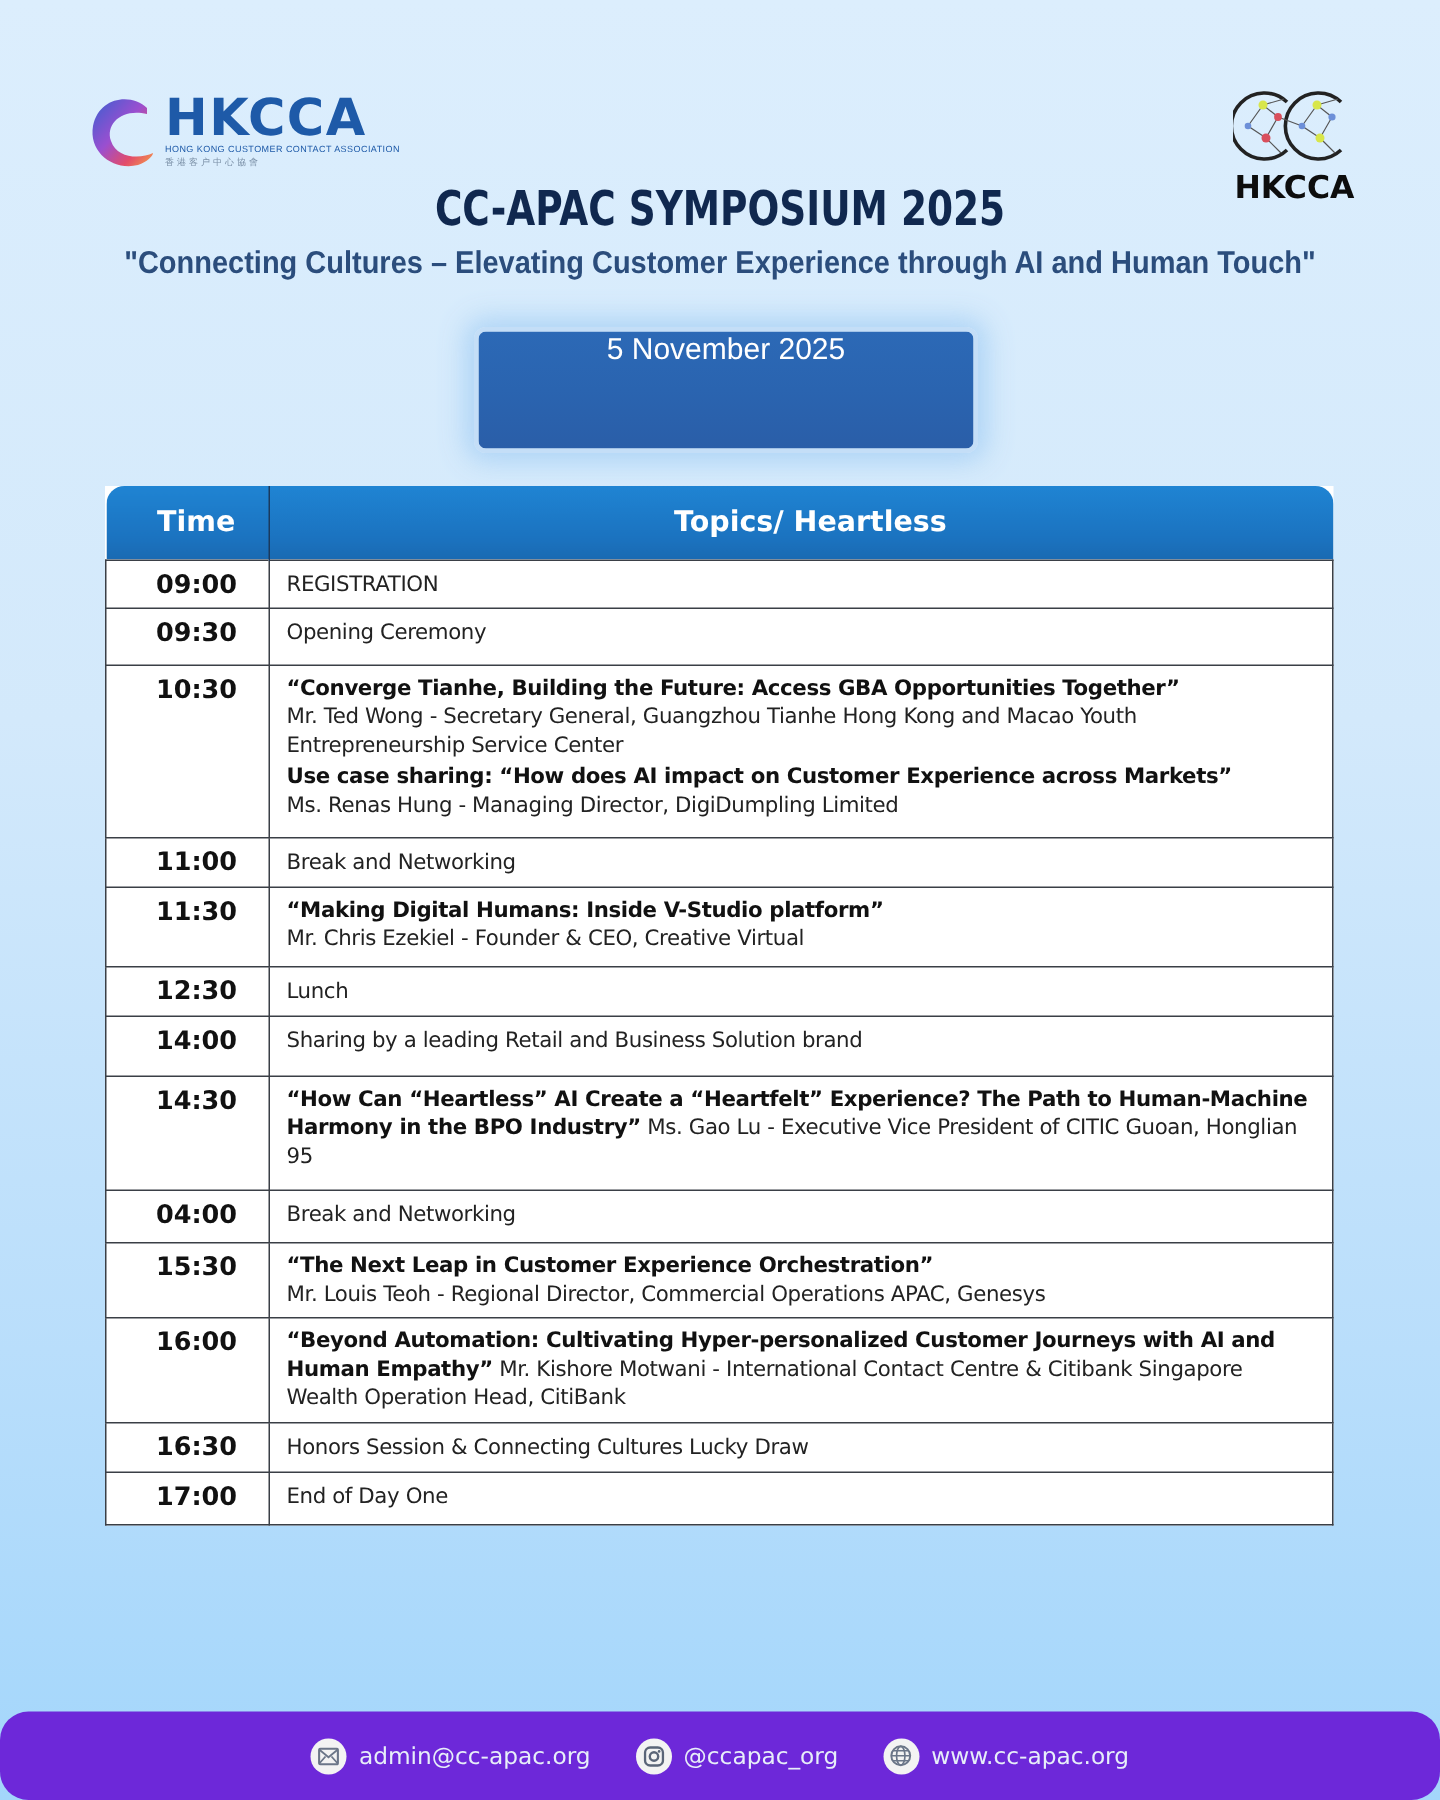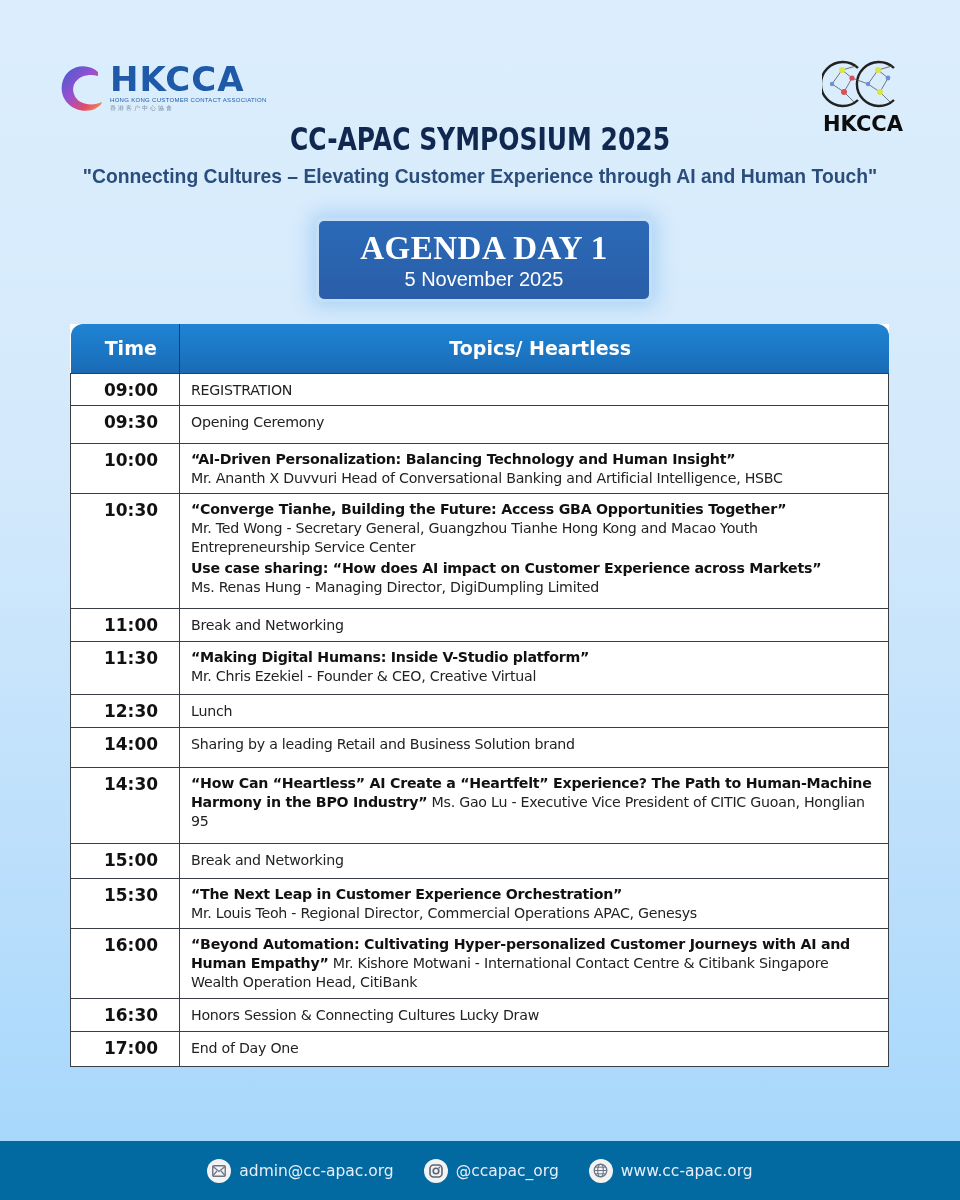--- a/index.html
+++ b/index.html
@@ -70,23 +70,23 @@
   .agenda-table tbody td.topic {
     font-family: "DejaVu Sans", sans-serif; font-size: 14.2px; color: #222; padding: 6px 10px 5px 11px;
     line-height: 19px; letter-spacing: -0.25px;
   }
   .topic .t-bold { font-weight: bold; color: #111; }
   .topic .block + .block { margin-top: 2px; }
   .topic .single { padding-top: 1px; }
 
   
   .footer {
-    position: absolute; left: 0; top: 1141px; width: 960px; height: 59px; background: #0369a1;
+    position: absolute; left: 0; top: 1141px; width: 960px; height: 59px; background: #6d28d9;
     display: flex; align-items: center; justify-content: center; gap: 30px; color: #e7eef9;
-    font-family: "DejaVu Sans", sans-serif; font-size: 15.5px;
+    font-family: "DejaVu Sans", sans-serif; font-size: 15.5px; border-radius: 19px;
   }
   .footer-item { display: flex; align-items: center; gap: 8px; }
   .footer-icon {
     width: 24px; height: 24px; border-radius: 50%; background: #f3f3f3; display: flex;
     align-items: center; justify-content: center; color: #6b7688;
   }
 </style>
 </head>
 <body>
 
@@ -127,21 +127,20 @@
     <circle cx="58" cy="34" r="3" fill="#d8e64a"></circle>
     <circle cx="46" cy="26" r="2.2" fill="#6c8fd8"></circle>
   </svg>
   <div class="apac-word">HKCCA</div>
 </div>
 
 <div class="title">CC-APAC SYMPOSIUM 2025</div>
 <div class="subtitle">"Connecting Cultures – Elevating Customer Experience through AI and Human Touch"</div>
 
 <div class="agenda-badge">
-  <div class="agenda-title">AGENDA DAY 1</div>
   <div class="agenda-date">5 November 2025</div>
 </div>
 
 <table class="agenda-table">
   <thead>
     <tr>
       <th>Time</th>
       <th>Topics/ Heartless</th>
     </tr>
   </thead>
@@ -155,29 +154,20 @@
         </td>
       </tr>
       <tr style="height: 38px;">
         <td class="time">09:30</td>
         <td class="topic">
           <div class="block">
             <div class="single">Opening Ceremony</div>
           </div>
         </td>
       </tr>
-      <tr style="height: 50px;">
-        <td class="time">10:00</td>
-        <td class="topic">
-          <div class="block">
-            <div class="t-bold">“AI-Driven Personalization: Balancing Technology and Human Insight”</div>
-            <div>Mr. Ananth X Duvvuri Head of Conversational Banking and Artificial Intelligence, HSBC</div>
-          </div>
-        </td>
-      </tr>
       <tr style="height: 115px;">
         <td class="time">10:30</td>
         <td class="topic">
           <div class="block">
             <div class="t-bold">“Converge Tianhe, Building the Future: Access GBA Opportunities Together”</div>
             <div>Mr. Ted Wong - Secretary General, Guangzhou Tianhe Hong Kong and Macao Youth Entrepreneurship Service Center</div>
           </div>
           <div class="block">
             <div class="t-bold">Use case sharing: “How does AI impact on Customer Experience across Markets”</div>
             <div>Ms. Renas Hung - Managing Director, DigiDumpling Limited</div>
@@ -217,21 +207,21 @@
           </div>
         </td>
       </tr>
       <tr style="height: 76px;">
         <td class="time">14:30</td>
         <td class="topic">
           <div class="block"><span class="t-bold">“How Can “Heartless” AI Create a “Heartfelt” Experience? The Path to Human-Machine Harmony in the BPO Industry”</span><span> Ms. Gao Lu - Executive Vice President of CITIC Guoan, Honglian 95</span></div>
         </td>
       </tr>
       <tr style="height: 35px;">
-        <td class="time">15:00</td>
+        <td class="time">04:00</td>
         <td class="topic">
           <div class="block">
             <div class="single">Break and Networking</div>
           </div>
         </td>
       </tr>
       <tr style="height: 50px;">
         <td class="time">15:30</td>
         <td class="topic">
           <div class="block">

